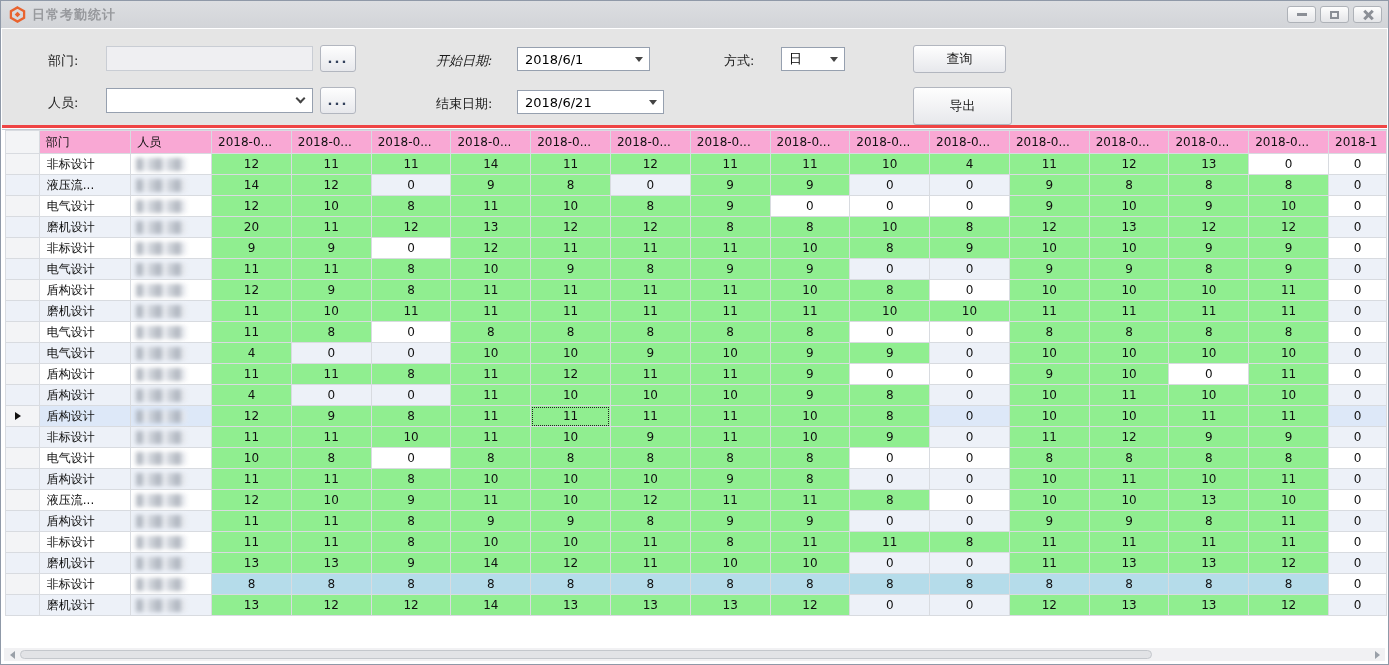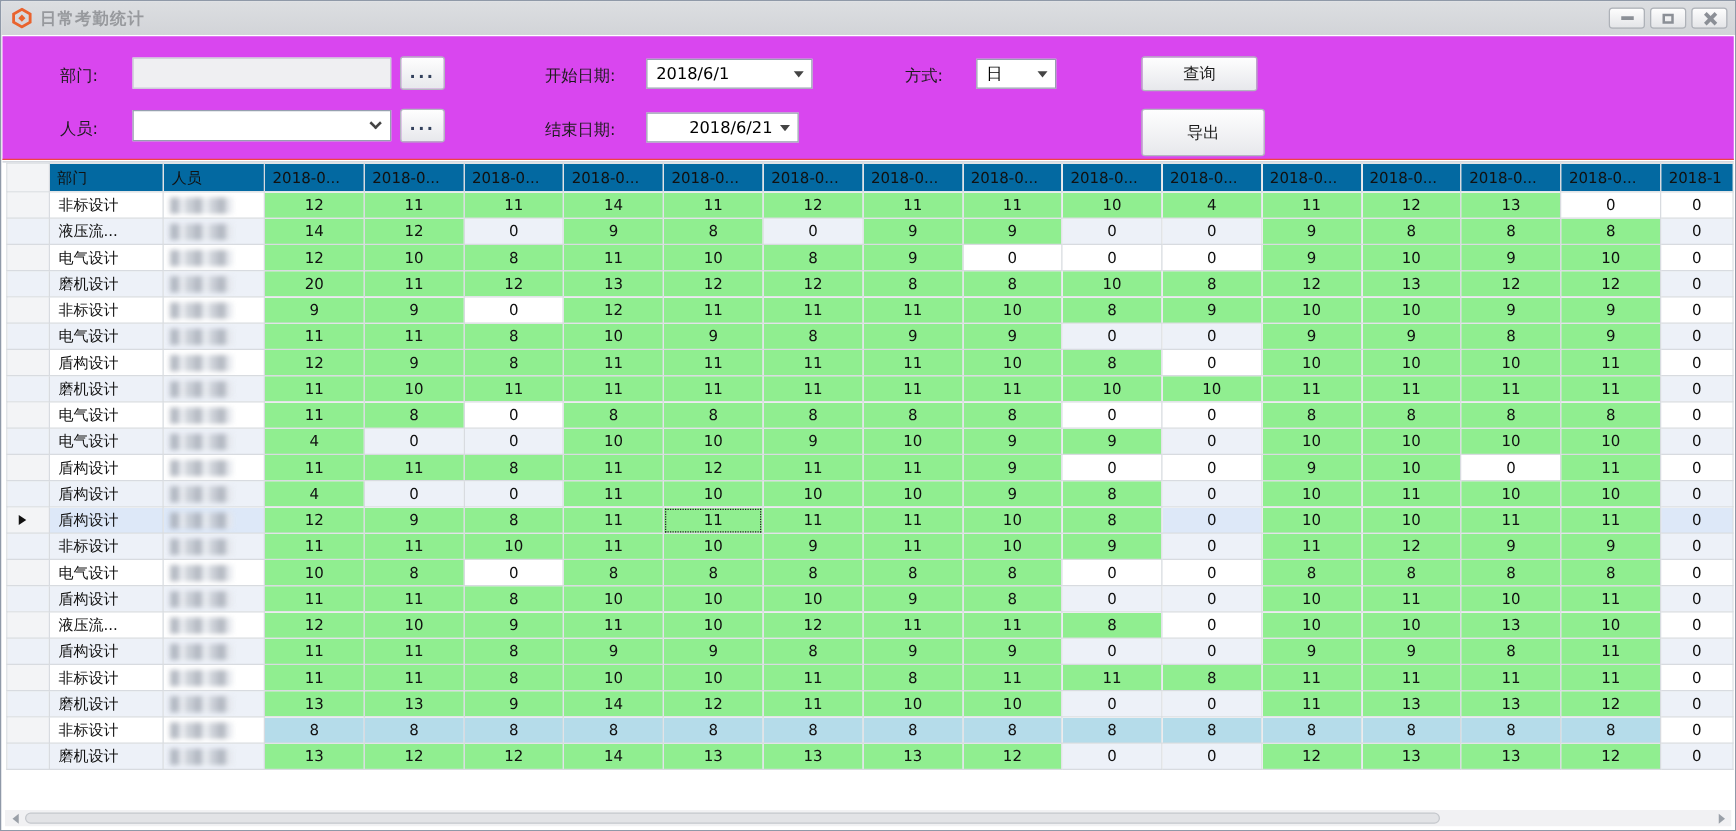--- a/index.html
+++ b/index.html
@@ -16,41 +16,41 @@
             background:linear-gradient(#fdfdfd,#e4e5e8); display:flex; align-items:center;
             justify-content:center; cursor:pointer; }
   .glyph-min { width:10px; height:3px; background:#8b8f96; }
   .glyph-max { width:9px; height:8px; border:2px solid #8b8f96; }
   .glyph-close { position:relative; width:10px; height:10px; }
   .glyph-close:before,.glyph-close:after { content:""; position:absolute; left:4px; top:-1px;
       width:3px; height:12px; background:#8b8f96; }
   .glyph-close:before { transform:rotate(45deg); } .glyph-close:after { transform:rotate(-45deg); }
   
   .toolbar { position:absolute; top:28px; left:1px; right:1px; height:99px;
-             background:#d946ef; border-bottom:1px solid #ef4444; }
+             background:#e5e5e5; border-bottom:3px solid #ef4444; }
   .lbl { position:absolute; font-size:13px; color:#1c1c1c; }
   .txt { position:absolute; border:1px solid #c9cdd4; background:#efeff2; font-size:13px; padding:0 6px; }
   .combo { position:absolute; background:#fff; border:1px solid #96a0af; font-size:13px;
            display:flex; align-items:center; padding:0 20px 0 7px; cursor:pointer; }
   .combo .tri { position:absolute; right:6px; top:50%; margin-top:-2px; width:0; height:0;
                 border-left:4px solid transparent; border-right:4px solid transparent;
                 border-top:5px solid #444; }
   .combo .chev { position:absolute; right:8px; top:50%; width:7px; height:7px; margin-top:-6px;
                  border-right:2px solid #444; border-bottom:2px solid #444; transform:rotate(45deg); }
   .btn { position:absolute; border:1px solid #b2b6bf; border-radius:3px;
          background:linear-gradient(#fefefe,#e7e8ec); font-size:13px; color:#1c1c1c;
          cursor:pointer; font-family:inherit; }
   .dots { letter-spacing:2px; font-weight:bold; color:#33415c; }
   
   .gridwrap { position:absolute; top:128px; left:1px; right:1px; bottom:1px;
               background:#fff; border-top:1px solid #c6cbd3; padding-left:3px; overflow:hidden; }
   table { border-collapse:collapse; table-layout:fixed; }
   th,td { border:1px solid #d8dbe0; font-size:12px; color:#111; height:21px;
           overflow:hidden; white-space:nowrap; padding:0; }
-  thead th { background:#0369a1; font-weight:normal; text-align:left; padding:0 0 0 6px; height:23px; }
+  thead th { background:#f9a8d4; font-weight:normal; text-align:left; padding:0 0 0 6px; height:23px; }
   th.corner, td.rowhdr { background:#f3f4f6; }
   td.dept { text-align:left; padding-left:7px; }
   td.num { text-align:center; }
   tr.stripe td { background:#edf1f8; }
   td.green { background:#90ee90 !important; }
   td.bluerow { background:#b5dcea !important; }
   tr.sel td.plain { background:#dde8f8 !important; }
   td.focuscell { outline:1px dotted #222; outline-offset:-2px; }
   .arrow-right { display:inline-block; width:0; height:0; margin-left:9px;
                  border-top:4px solid transparent; border-bottom:4px solid transparent;
@@ -98,28 +98,28 @@
     <input class="txt" style="left: 104px; top: 17px; width: 207px; height: 25px;" value="">
     <button class="btn dots" style="left:318px; top:16px; width:36px; height:27px;">...</button>
 
     <span class="lbl" style="left:46px; top:65px;">人员:</span>
     <div class="combo" style="left:104px; top:59px; width:207px; height:25px;">
       <span></span>
       <span class="chev"></span>
     </div>
     <button class="btn dots" style="left:318px; top:58px; width:36px; height:27px;">...</button>
 
-    <span class="lbl" style="left:434px; top:23px;">开始日期:</span>
+    <span class="lbl" style="left:434px; top:23px;font-style:italic;">开始日期:</span>
     <div class="combo" style="left:515px; top:18px; width:133px; height:24px;">
       <span>2018/6/1</span>
       <span class="tri"></span>
     </div>
 
     <span class="lbl" style="left:434px; top:66px;text-align:center;">结束日期:</span>
-    <div class="combo" style="left:515px; top:61px; width:122px; height:24px;justify-content:flex-end;">
+    <div class="combo" style="left:515px; top:61px; width:147px; height:24px;">
       <span>2018/6/21</span>
       <span class="tri"></span>
     </div>
 
     <span class="lbl" style="left:722px; top:23px;">方式:</span>
     <div class="combo" style="left:779px; top:18px; width:64px; height:24px;">
       <span>日</span>
       <span class="tri"></span>
     </div>
 

